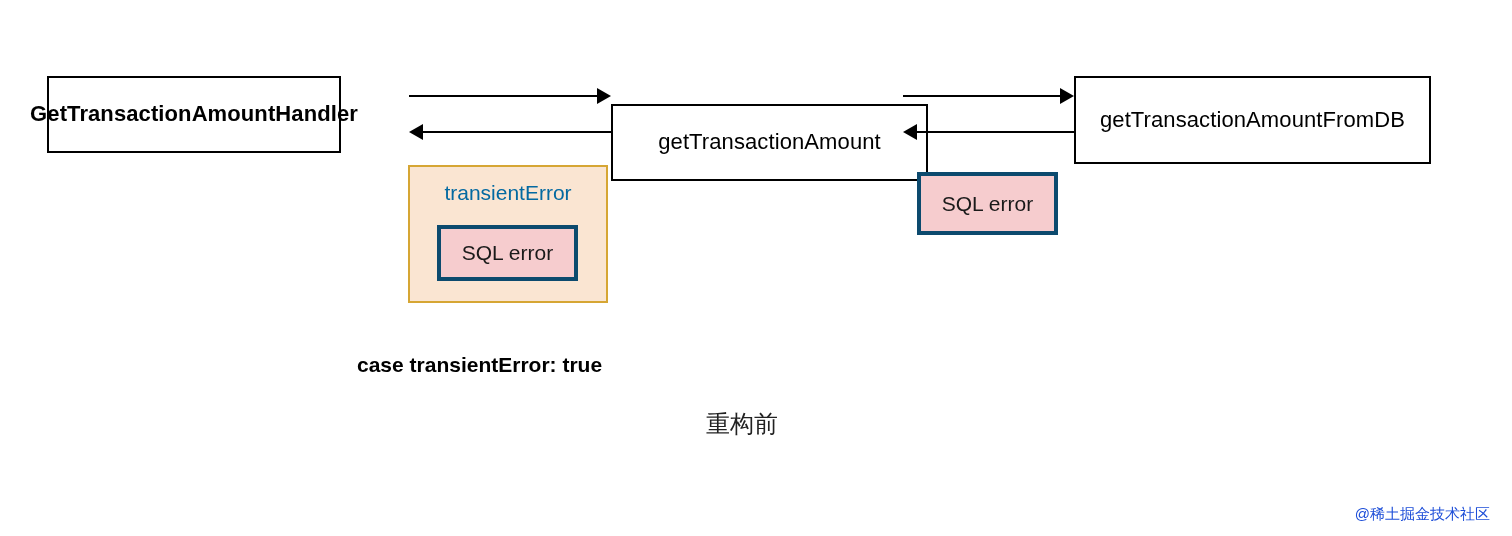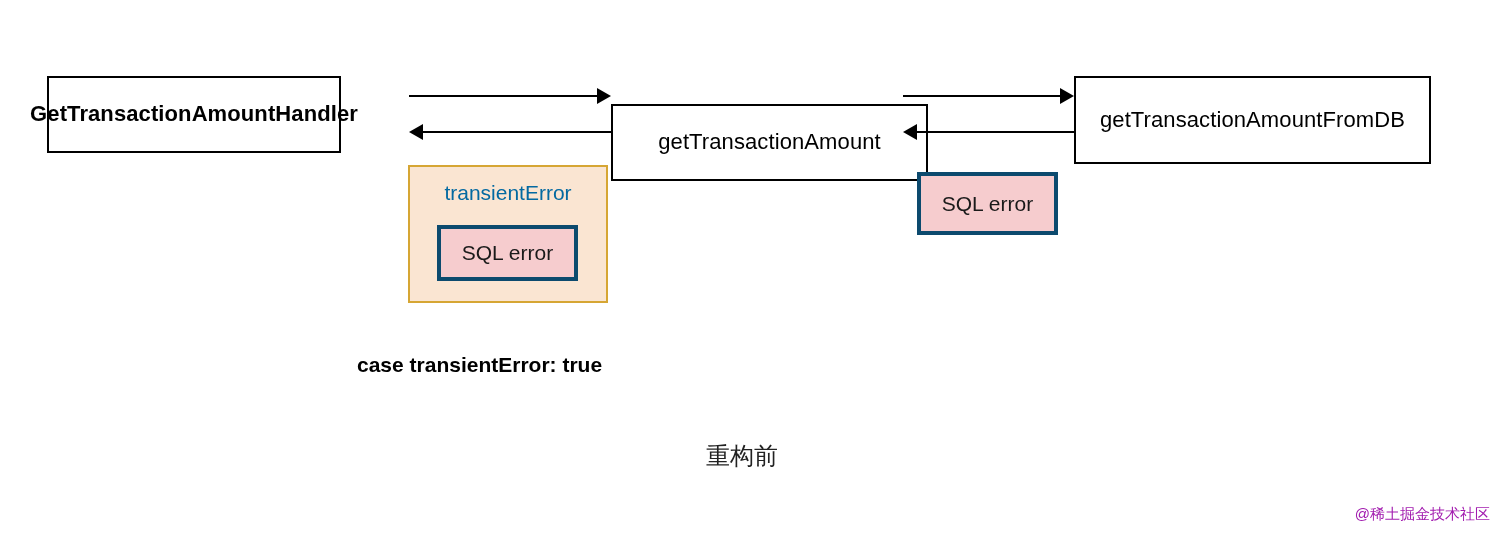--- a/index.html
+++ b/index.html
@@ -120,28 +120,27 @@
     white-space: nowrap;
     margin-top: 34px;
   }
   #stage-caption {
     position: absolute;
     left: 706px;
     top: 408px;
     font-size: 24px;
     color: #222222;
     white-space: nowrap;
-    margin-top: 32px;
   }
   #watermark {
     position: absolute;
     right: 22px;
     bottom: 12px;
     font-size: 15px;
-    color: #a21caf;
+    color: #1d4ed8;
     white-space: nowrap;
   }
 </style>
 </head>
 <body>
 
 <div id="canvas">
 
   <div class="node-box" id="node-handler">
     <span>GetTransactionAmountHandler</span>

